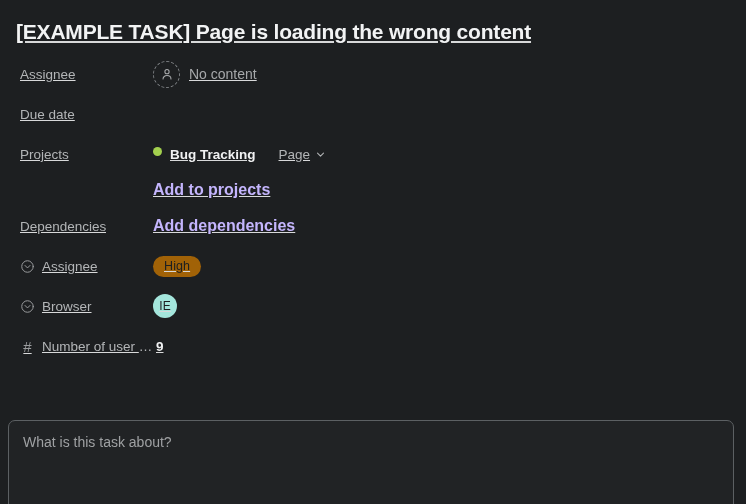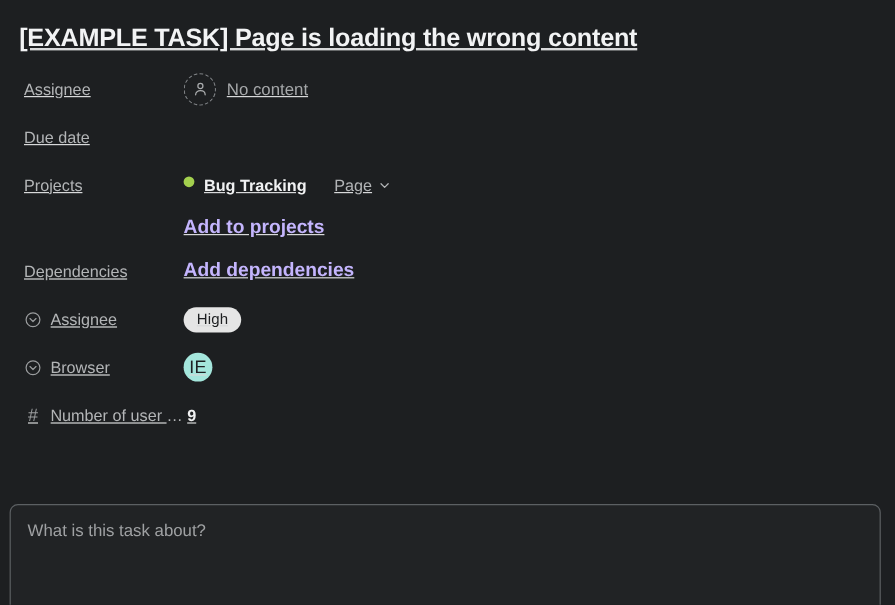--- a/index.html
+++ b/index.html
@@ -169,32 +169,32 @@
     justify-content: center;
     height: 21px;
     padding: 0 11px;
     border-radius: 11px;
     font-size: 12.5px;
     font-weight: normal;
     color: #1d1f21;
     letter-spacing: 0.1px;
   }
 
-  .pill-priority { background: #e5e5e5; }
+  .pill-priority { background: #a16207; }
 
   .badge-circle {
     display: inline-flex;
     align-items: center;
     justify-content: center;
     width: 24px;
     height: 24px;
     border-radius: 50%;
     background: #a4e6dc;
     color: #1d1f21;
-    font-size: 15px;
+    font-size: 12px;
     letter-spacing: 0.2px;
   }
 
   .number-value {
     font-size: 13.5px;
     font-weight: bold;
     color: #f0f1f2;
     padding-left: 3px;
   }
 

